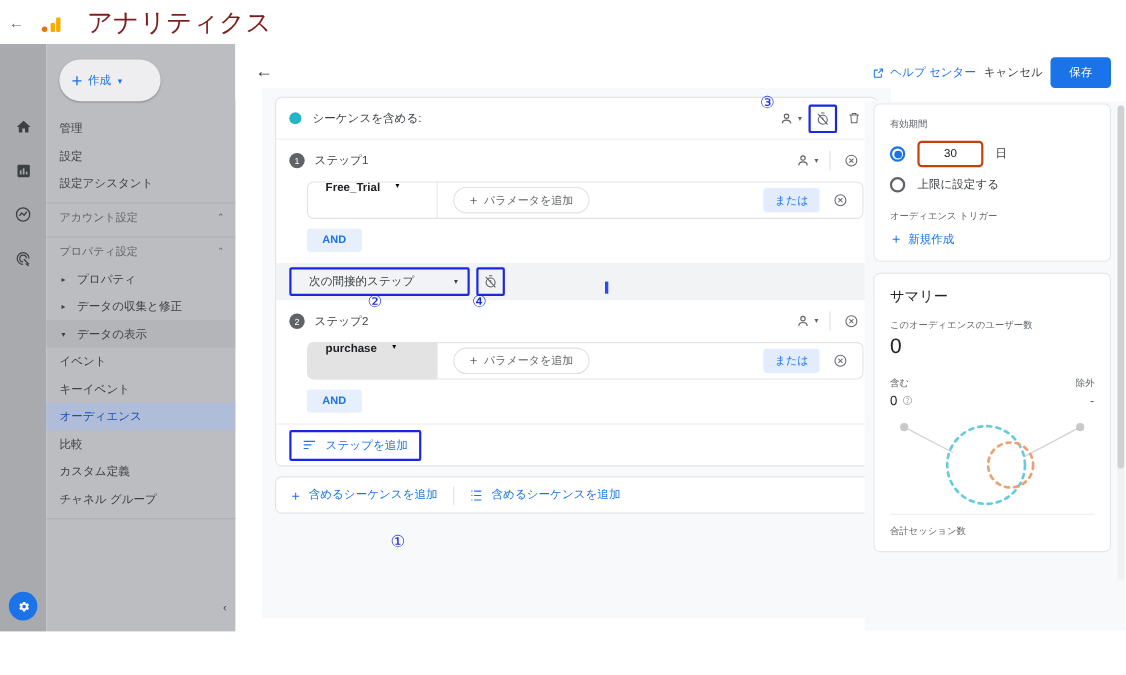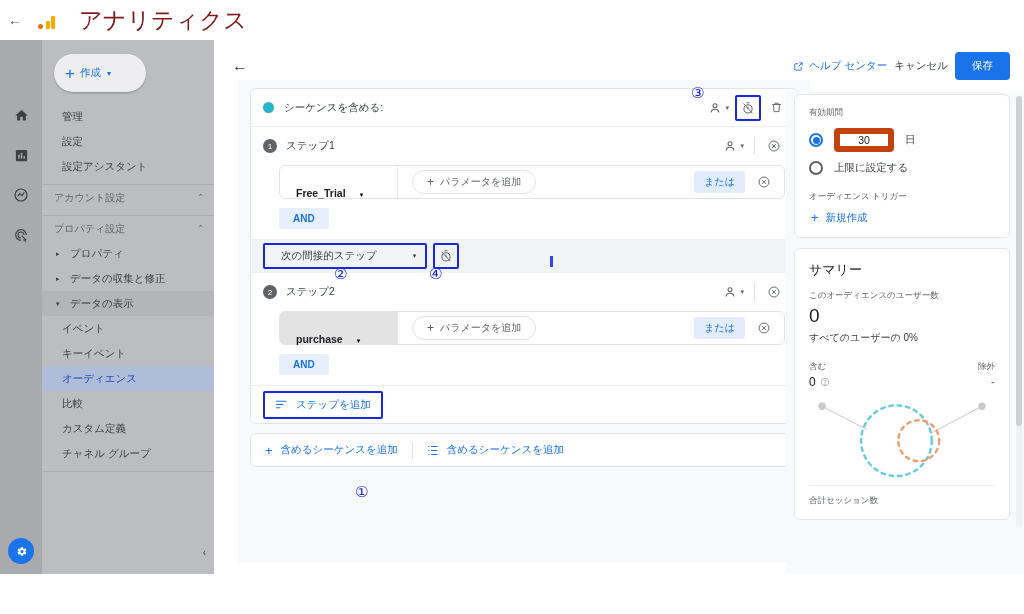--- a/index.html
+++ b/index.html
@@ -36,21 +36,21 @@
     background: #eeeef0; box-shadow: 0 1px 2px rgba(0,0,0,.25);
     display: flex; align-items: center; gap: 5px; padding-left: 11px;
   }
   .create-plus { color: #1a73e8; font-size: 17px; line-height: 1; font-weight: 400; }
   .create-label { color: #1a73e8; font-size: 10.5px; }
   .create-caret { color: #1a73e8; font-size: 8px; margin-left: 1px; }
 
   .nav-list { margin-top: 12px; }
   .nav-item {
     height: 25px; display: flex; align-items: center;
-    padding-left: 20px; font-size: 10.5px; color: #3c4043; white-space: nowrap;
+    padding-left: 12px; font-size: 10.5px; color: #3c4043; white-space: nowrap;
   }
   .nav-item.sub { padding-left: 28px; }
   .nav-item.sub2 { }
   .nav-section {
     height: 26px; display: flex; align-items: center; justify-content: space-between;
     padding: 0 10px 0 12px; font-size: 10px; color: #5f6368;
     border-top: 1px solid #acadb1; margin-top: 5px;
   }
   .nav-item.expandable { position: relative; }
   .tri {
@@ -125,21 +125,21 @@
   .step-label { margin-left: 9px; font-size: 10.5px; color: #3c4043; }
   .step-right { margin-left: auto; display: flex; align-items: center; }
   .vsep { width: 1px; height: 18px; background: #e0e1e3; margin: 0 6px; }
 
   .cond-wrap { padding: 0 12px 0 28px; }
   .cond-box {
     border: 1px solid #e3e4e6; border-radius: 6px; height: 34px;
     display: flex; align-items: center; padding: 0 7px 0 0; background: #fff;
   }
   .evt-sel {
-    display: flex; align-items: flex-end; height: 34px; padding: 12px 13px 0 16px; gap: 14px;
+    display: flex; align-items: flex-start; height: 34px; padding: 0 13px 0 16px; gap: 14px;
     border-right: 1px solid #e8e9ea; min-width: 118px;
   }
   .evt-sel.hover { background: #e3e3e3; border-radius: 6px 0 0 6px; }
   .evt-name { font-size: 10.5px; color: #202124; font-weight: bold; }
   .add-param {
     margin-left: 14px; display: flex; align-items: center; gap: 6px;
     border: 1px solid #e1e2e4; border-radius: 16px; height: 24px; padding: 0 14px;
     color: #5f6368; font-size: 10px;
   }
   .add-param .plus { font-size: 12px; color: #5f6368; }
@@ -187,21 +187,21 @@
   }
   .rp-label { font-size: 8.5px; color: #5f6368; }
   .radio-row { display: flex; align-items: center; gap: 11px; margin-top: 9px; }
   .radio {
     width: 14px; height: 14px; border-radius: 50%; border: 2px solid #5f6368;
     display: flex; align-items: center; justify-content: center; flex: none;
   }
   .radio.on { border-color: #1a73e8; }
   .radio.on::after { content:""; width: 7px; height: 7px; border-radius: 50%; background: #1a73e8; }
   .num-input {
-    width: 60px; height: 24px; border: 6px solid #c2410c; border-radius: 4px;
+    width: 60px; height: 24px; border: 2px solid #c2410c; border-radius: 4px;
     display: flex; align-items: center; justify-content: center;
     font-size: 10.5px; color: #202124;
   }
   .unit { font-size: 10.5px; color: #3c4043; }
   .radio-text { font-size: 10.5px; color: #3c4043; }
   .trig-label { font-size: 8.5px; color: #5f6368; margin-top: 16px; }
   .new-trig { display: flex; align-items: center; gap: 7px; color: #1a73e8; font-size: 10.5px; margin-top: 7px; padding-left: 2px; }
 
   .rp-card2 { margin-top: 10px; }
   .sum-title { font-size: 13px; color: #202124; }
@@ -549,21 +549,20 @@
       <div class="new-trig">
         <span style="font-size:13px;">+</span>
         <span>新規作成</span>
       </div>
     </div>
 
     <div class="rp-card rp-card2">
       <div class="sum-title">サマリー</div>
       <div class="sum-sub">このオーディエンスのユーザー数</div>
       <div class="sum-big">0</div>
-      <div class="sum-pct">すべてのユーザーの 0%</div>
 
       <div class="incl-row">
         <span>含む</span>
         <span>除外</span>
       </div>
       <div class="incl-vals">
         <span class="incl-val">
           <span>0</span>
           <svg width="10" height="10" viewBox="0 0 24 24" fill="none" stroke="#9aa0a6" stroke-width="1.8">
               <circle cx="12" cy="12" r="9"></circle>

